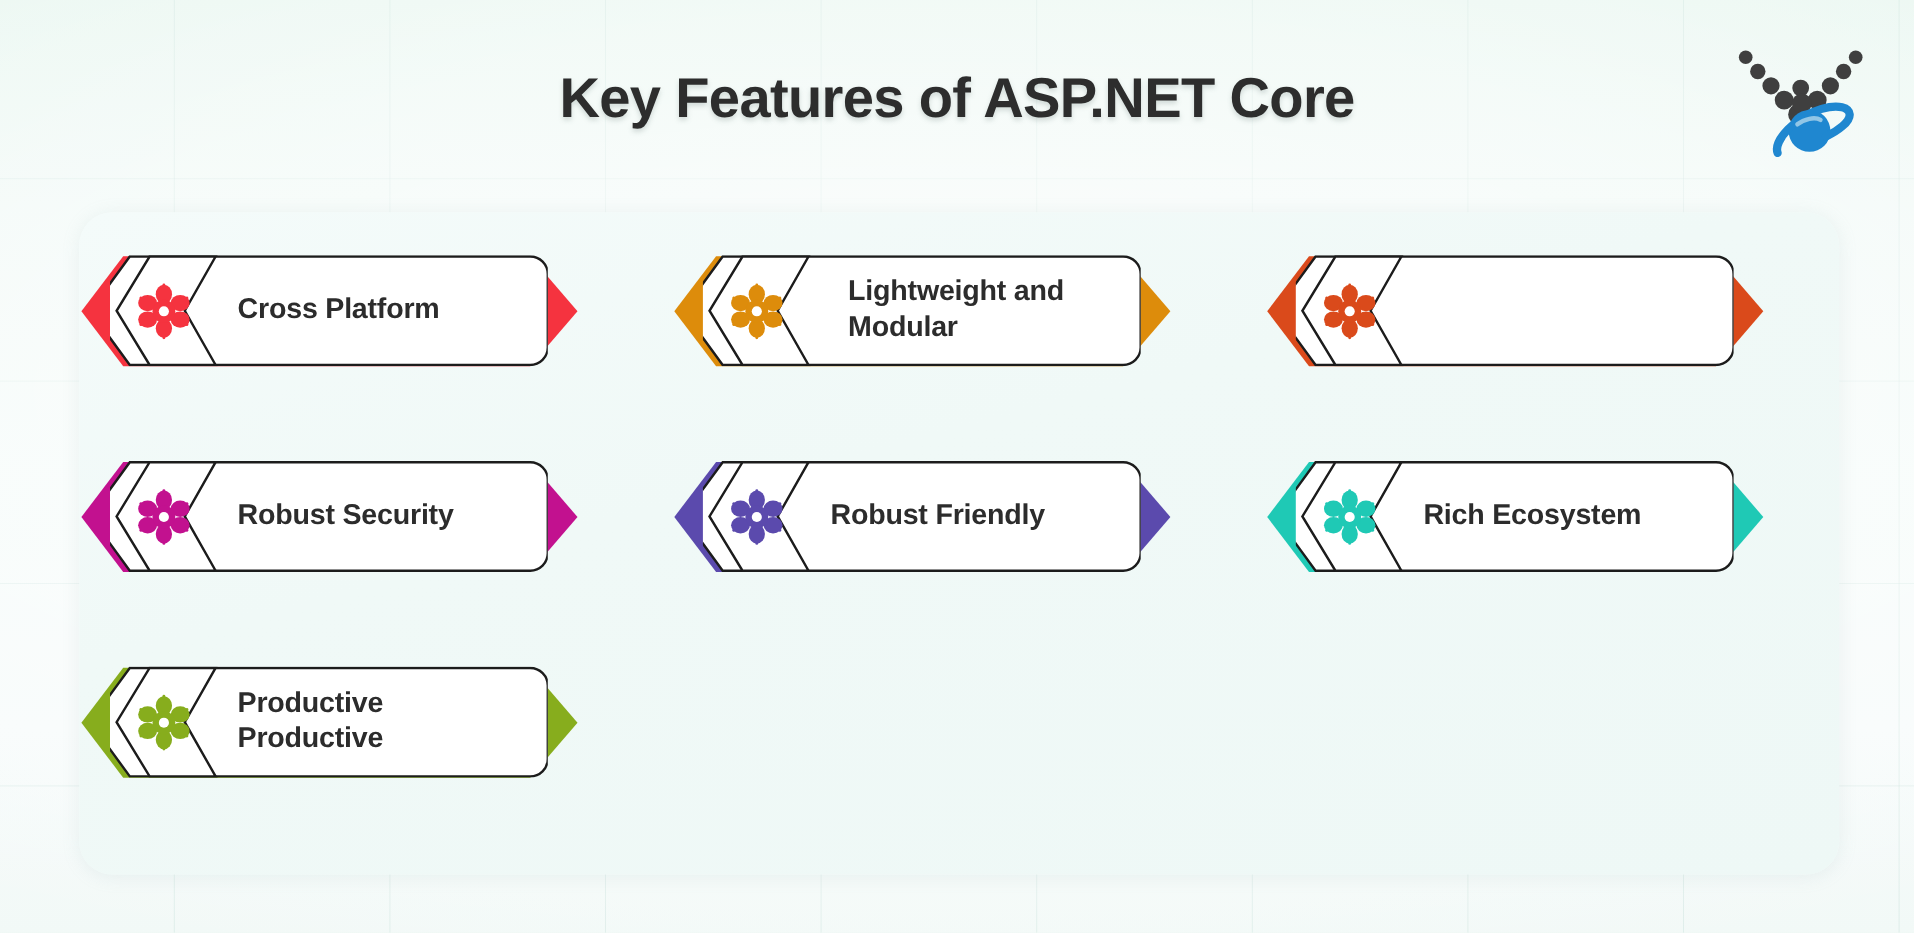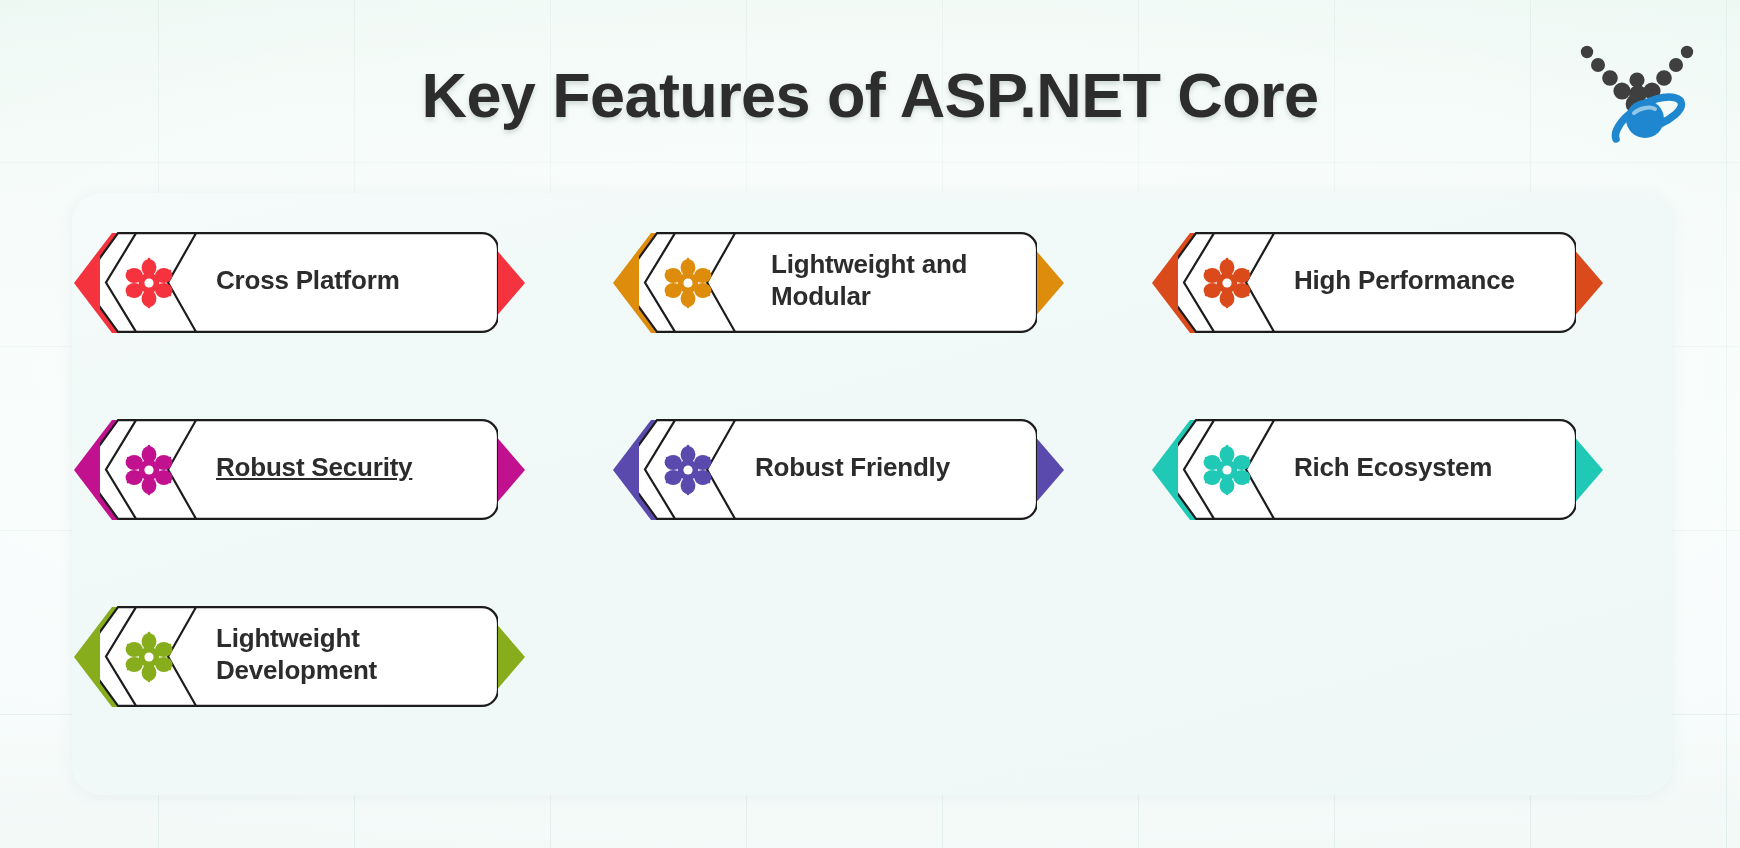--- a/index.html
+++ b/index.html
@@ -27,21 +27,21 @@
   }
   #bg-sheen{
     position:absolute;inset:0;
     background:radial-gradient(120% 85% at 50% 42%, rgba(255,255,255,.78) 0%, rgba(255,255,255,.42) 45%, rgba(255,255,255,0) 78%);
   }
 
   
   #page-title{
     position:absolute;left:0;right:0;top:62px;
     text-align:center;
-    font-size:63px;line-height:1.05;
+    font-size:51px;line-height:1.05;
     font-weight:700;letter-spacing:-.6px;
     color:#2d2d2d;
     text-shadow:0 3px 5px rgba(120,140,135,.30);
     white-space:nowrap;
   }
 
   
   #brand-logo{position:absolute;right:42px;top:36px;width:122px;height:110px;}
 
   
@@ -197,21 +197,20 @@
           <ellipse cx="28" cy="12.5" rx="7.4" ry="8.6"></ellipse>
           <ellipse cx="28" cy="43.5" rx="7.4" ry="8.6"></ellipse>
           <ellipse cx="13.2" cy="20.5" rx="8.6" ry="7.4"></ellipse>
           <ellipse cx="42.8" cy="20.5" rx="8.6" ry="7.4"></ellipse>
           <ellipse cx="13.2" cy="35.5" rx="8.6" ry="7.4"></ellipse>
           <ellipse cx="42.8" cy="35.5" rx="8.6" ry="7.4"></ellipse>
           <circle cx="28" cy="28" r="10.4"></circle>
         </g>
         <circle cx="28" cy="28" r="4.6" fill="#ffffff"></circle>
       </svg>
-      <div class="badge-label" style="color: rgb(44, 44, 44);">High Performance</div>
     </div>
   </div>
 
   <div class="badge-row" id="row-2">
 
     <div class="badge">
       <svg class="badge-arrow" viewBox="0 0 455 110">
         <path d="M2 55 L40 5 L410 5 L453 55 L410 105 L40 105 Z" fill="#c2118f"></path>
       </svg>
       <svg class="badge-plate" viewBox="0 0 398 101">
@@ -230,21 +229,21 @@
           <ellipse cx="28" cy="12.5" rx="7.4" ry="8.6"></ellipse>
           <ellipse cx="28" cy="43.5" rx="7.4" ry="8.6"></ellipse>
           <ellipse cx="13.2" cy="20.5" rx="8.6" ry="7.4"></ellipse>
           <ellipse cx="42.8" cy="20.5" rx="8.6" ry="7.4"></ellipse>
           <ellipse cx="13.2" cy="35.5" rx="8.6" ry="7.4"></ellipse>
           <ellipse cx="42.8" cy="35.5" rx="8.6" ry="7.4"></ellipse>
           <circle cx="28" cy="28" r="10.4"></circle>
         </g>
         <circle cx="28" cy="28" r="4.6" fill="#ffffff"></circle>
       </svg>
-      <div class="badge-label" style="color: rgb(44, 44, 44); text-decoration: underline;">Robust Security</div>
+      <div class="badge-label" style="color: rgb(44, 44, 44);">Robust Security</div>
     </div>
 
     <div class="badge">
       <svg class="badge-arrow" viewBox="0 0 455 110">
         <path d="M2 55 L40 5 L410 5 L453 55 L410 105 L40 105 Z" fill="#5b4aad"></path>
       </svg>
       <svg class="badge-plate" viewBox="0 0 398 101">
         <path d="M18 1.2 H382 A16 16 0 0 1 398 17.2 V84 A16 16 0 0 1 382 99.8 H18 L-18 50.5 Z" fill="#ffffff" stroke="#1c1c1c" stroke-width="2.2"></path>
       </svg>
       <svg class="badge-hex" viewBox="0 0 103 101">
@@ -323,16 +322,16 @@
           <ellipse cx="28" cy="12.5" rx="7.4" ry="8.6"></ellipse>
           <ellipse cx="28" cy="43.5" rx="7.4" ry="8.6"></ellipse>
           <ellipse cx="13.2" cy="20.5" rx="8.6" ry="7.4"></ellipse>
           <ellipse cx="42.8" cy="20.5" rx="8.6" ry="7.4"></ellipse>
           <ellipse cx="13.2" cy="35.5" rx="8.6" ry="7.4"></ellipse>
           <ellipse cx="42.8" cy="35.5" rx="8.6" ry="7.4"></ellipse>
           <circle cx="28" cy="28" r="10.4"></circle>
         </g>
         <circle cx="28" cy="28" r="4.6" fill="#ffffff"></circle>
       </svg>
-      <div class="badge-label" style="color: rgb(44, 44, 44);">Lightweight Development</div>
+      <div class="badge-label" style="color: rgb(44, 44, 44);">Productive Productive</div>
     </div>
   </div>
 </div>
 
 </body></html>

